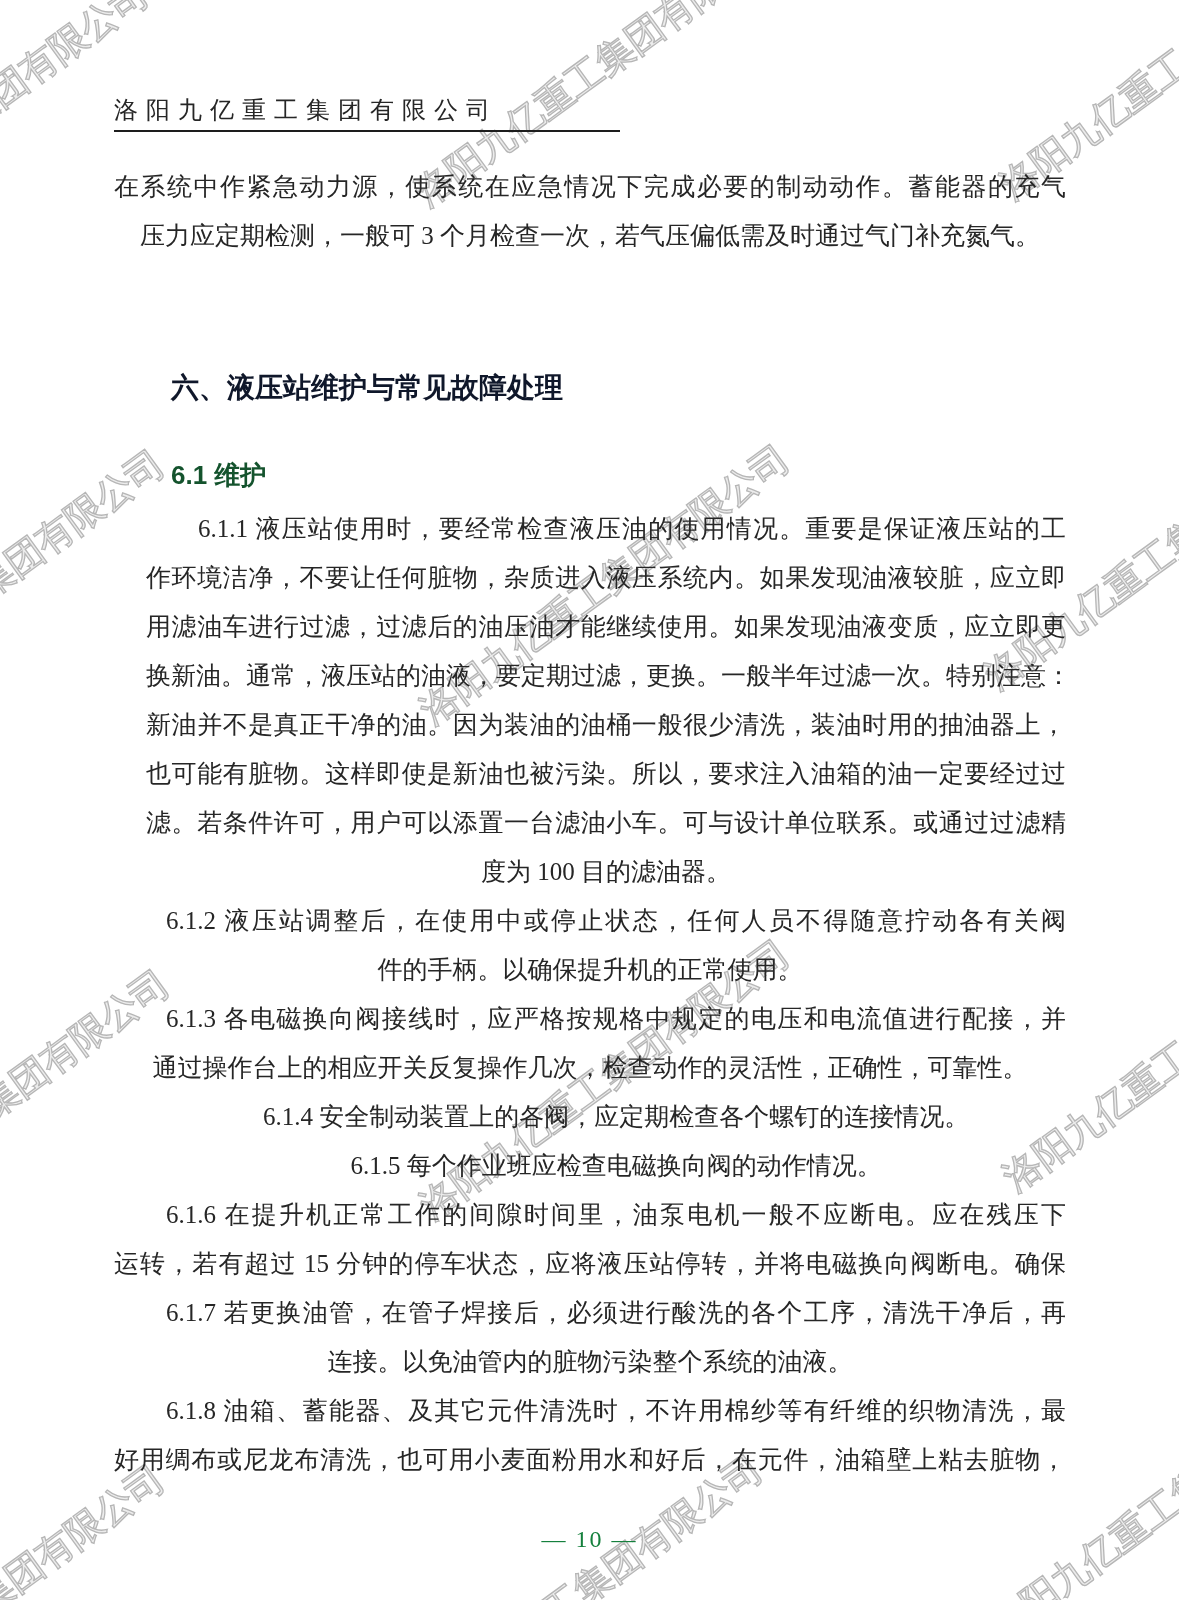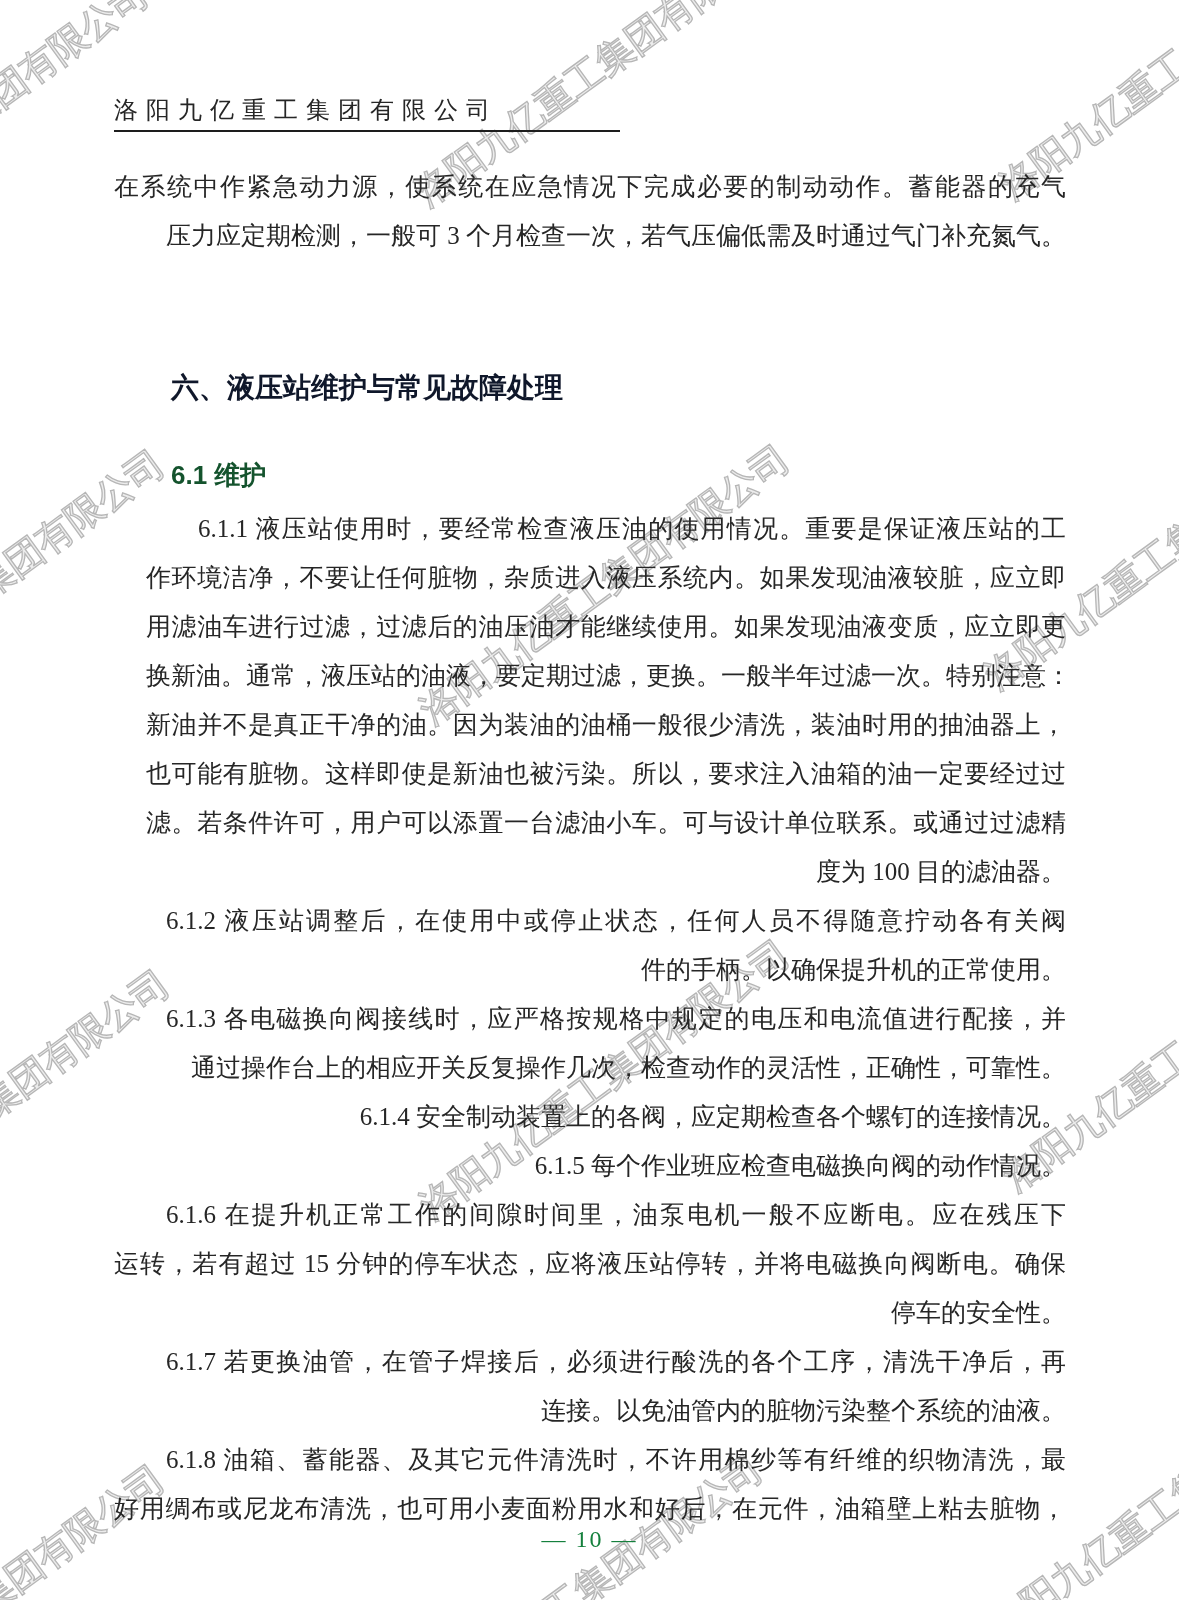--- a/index.html
+++ b/index.html
@@ -45,21 +45,21 @@
     margin:52px 0 0 57px;
     font-size:26px;font-weight:bold;line-height:34px;
     font-family:"Liberation Sans","DejaVu Sans",sans-serif;
     color:#14532d;
   }
   .b-heading2 + .b-paragraph{margin-top:12px;margin-left:32px;}
   .line{
     height:49px;line-height:49px;
     font-size:25px;
     white-space:nowrap;overflow:hidden;
-    text-align:right;
+    text-align:center;
   }
   .line.fill{text-align:justify;text-align-last:justify;}
   .line.ind{text-indent:52px;}
   .footer{
     position:absolute;left:0;top:1526px;width:1179px;z-index:1;
     text-align:center;font-size:24px;color:#15803d;
     letter-spacing:2px;
   }
 </style>
 </head>
@@ -114,21 +114,20 @@
         </div>
         <div class="b-paragraph">
           <div class="line ind">6.1.4 安全制动装置上的各阀，应定期检查各个螺钉的连接情况。</div>
         </div>
         <div class="b-paragraph">
           <div class="line ind">6.1.5 每个作业班应检查电磁换向阀的动作情况。</div>
         </div>
         <div class="b-paragraph">
           <div class="line fill ind">6.1.6 在提升机正常工作的间隙时间里，油泵电机一般不应断电。应在残压下</div>
           <div class="line fill">运转，若有超过 15 分钟的停车状态，应将液压站停转，并将电磁换向阀断电。确保</div>
-          <div class="line">停车的安全性。</div>
         </div>
         <div class="b-paragraph">
           <div class="line fill ind">6.1.7 若更换油管，在管子焊接后，必须进行酸洗的各个工序，清洗干净后，再</div>
           <div class="line">连接。以免油管内的脏物污染整个系统的油液。</div>
         </div>
         <div class="b-paragraph">
           <div class="line fill ind">6.1.8 油箱、蓄能器、及其它元件清洗时，不许用棉纱等有纤维的织物清洗，最</div>
           <div class="line fill">好用绸布或尼龙布清洗，也可用小麦面粉用水和好后，在元件，油箱壁上粘去脏物，</div>
         </div>
       </div>

